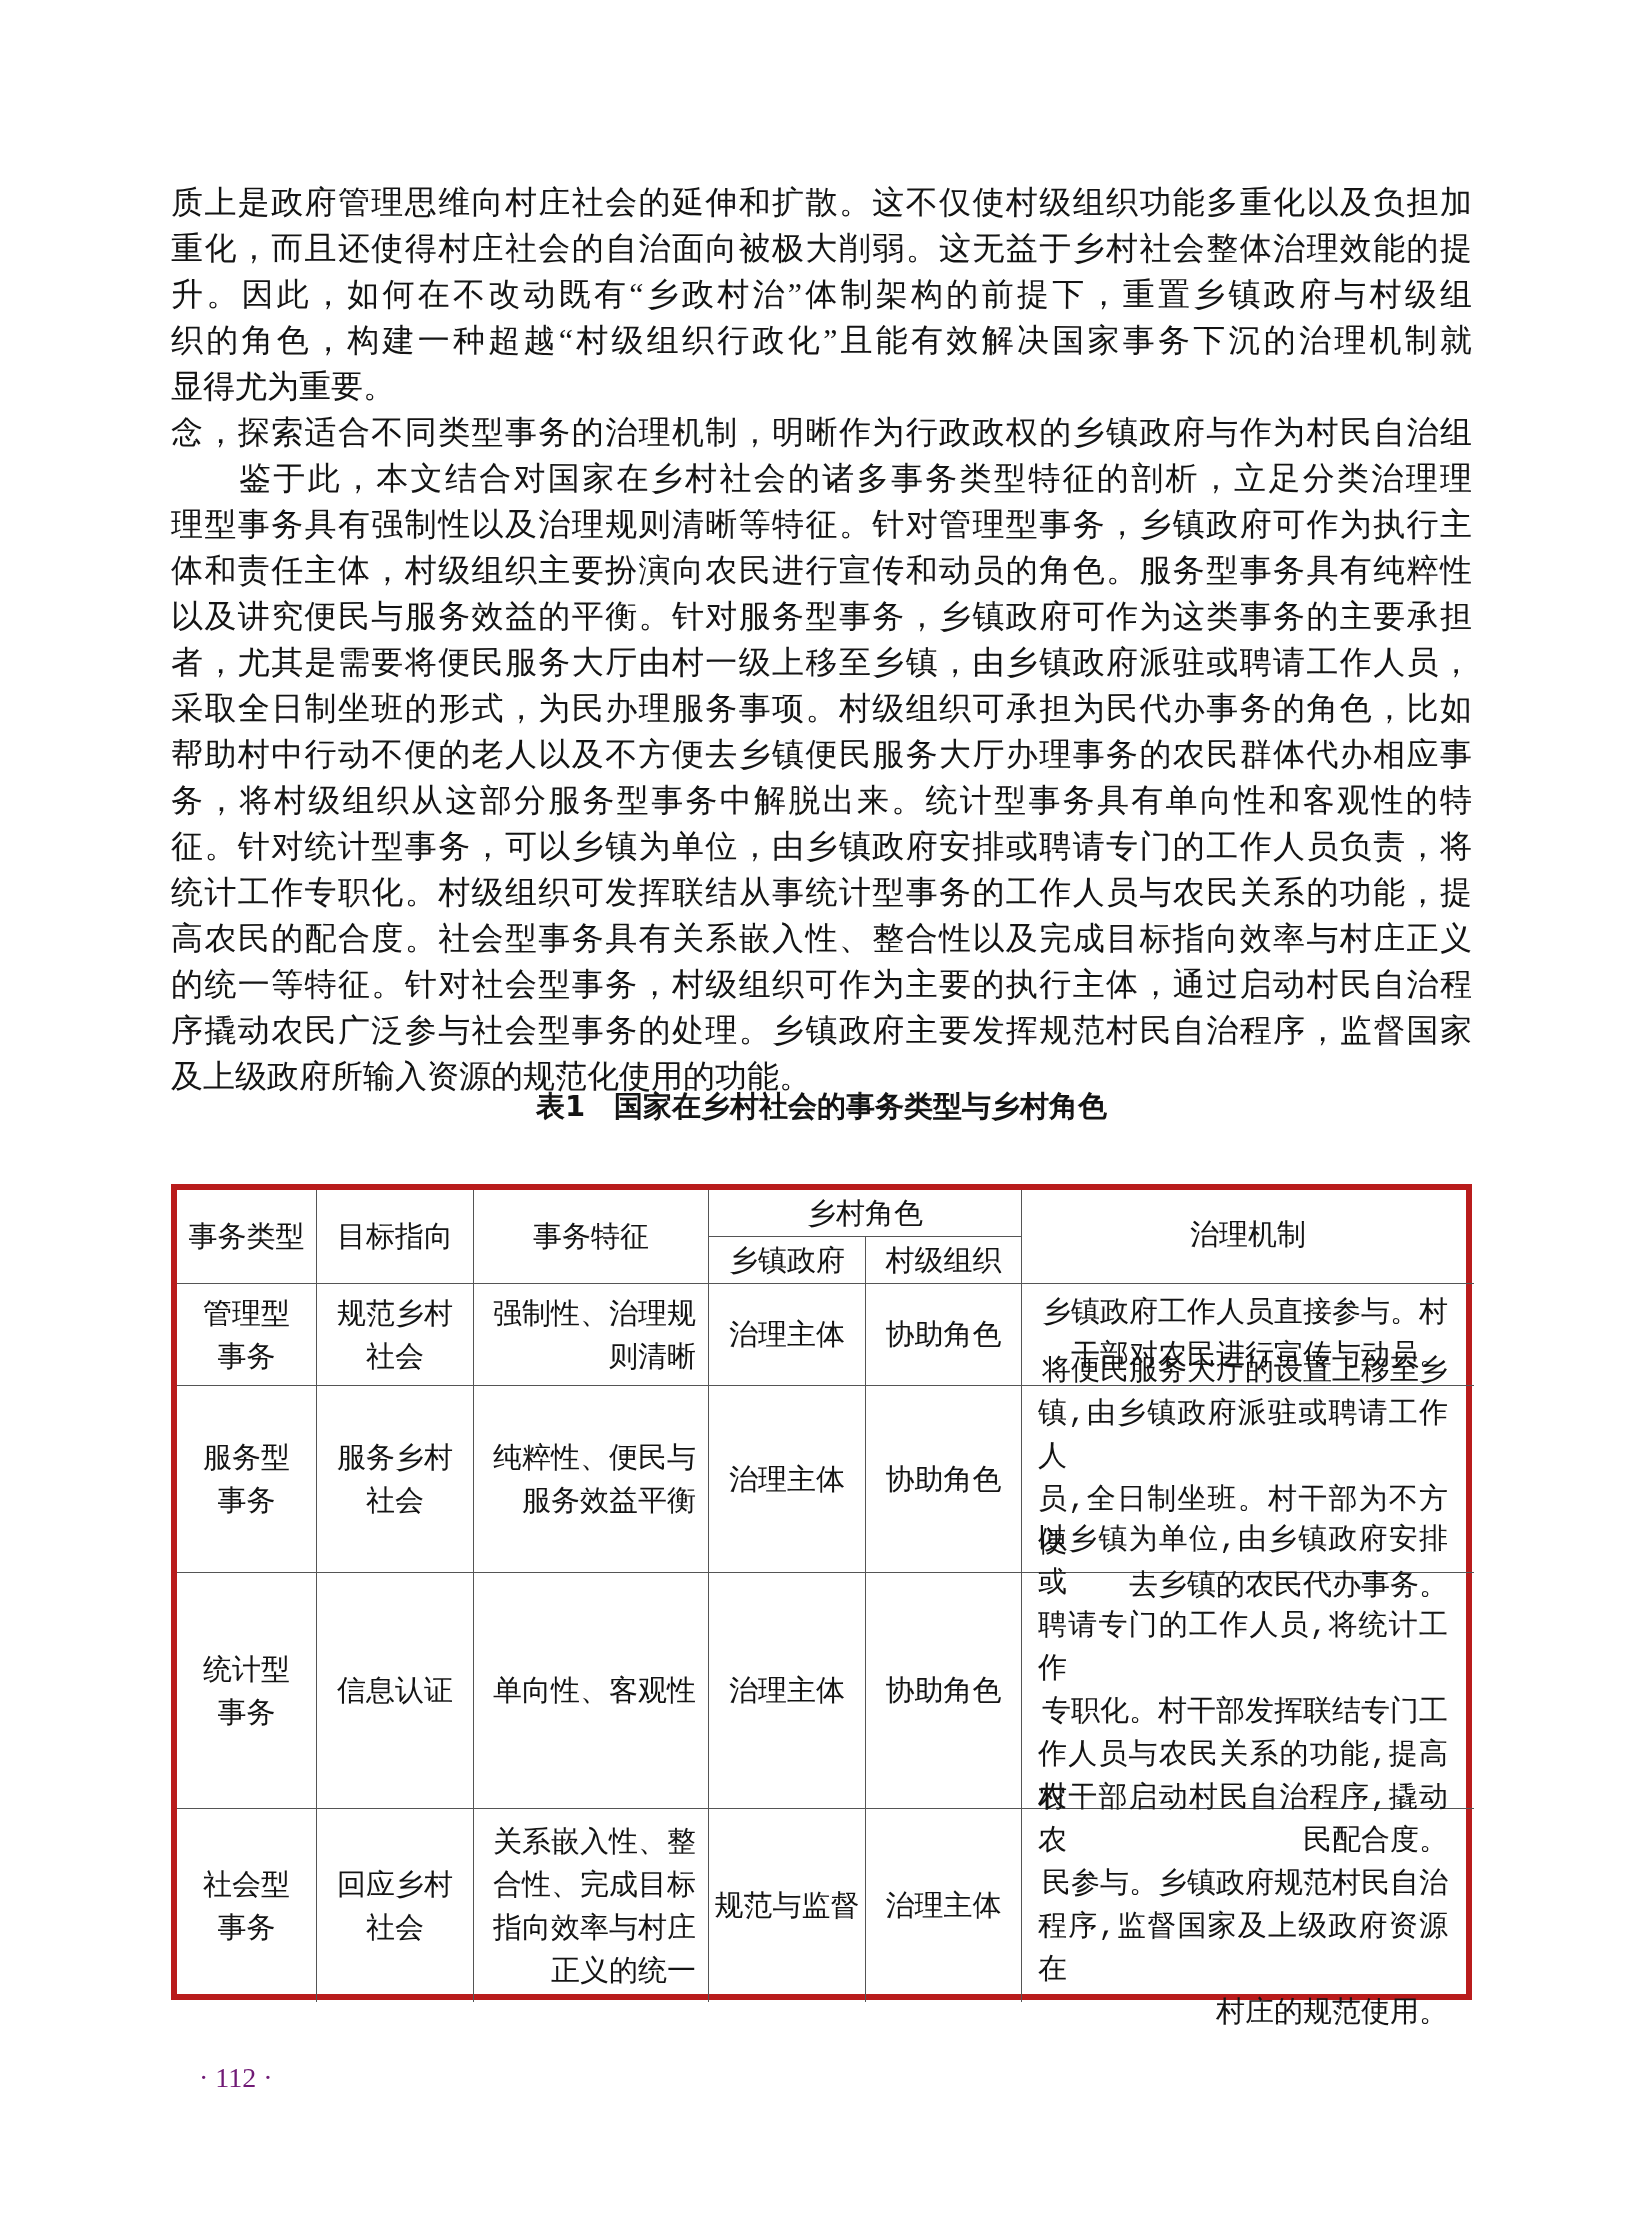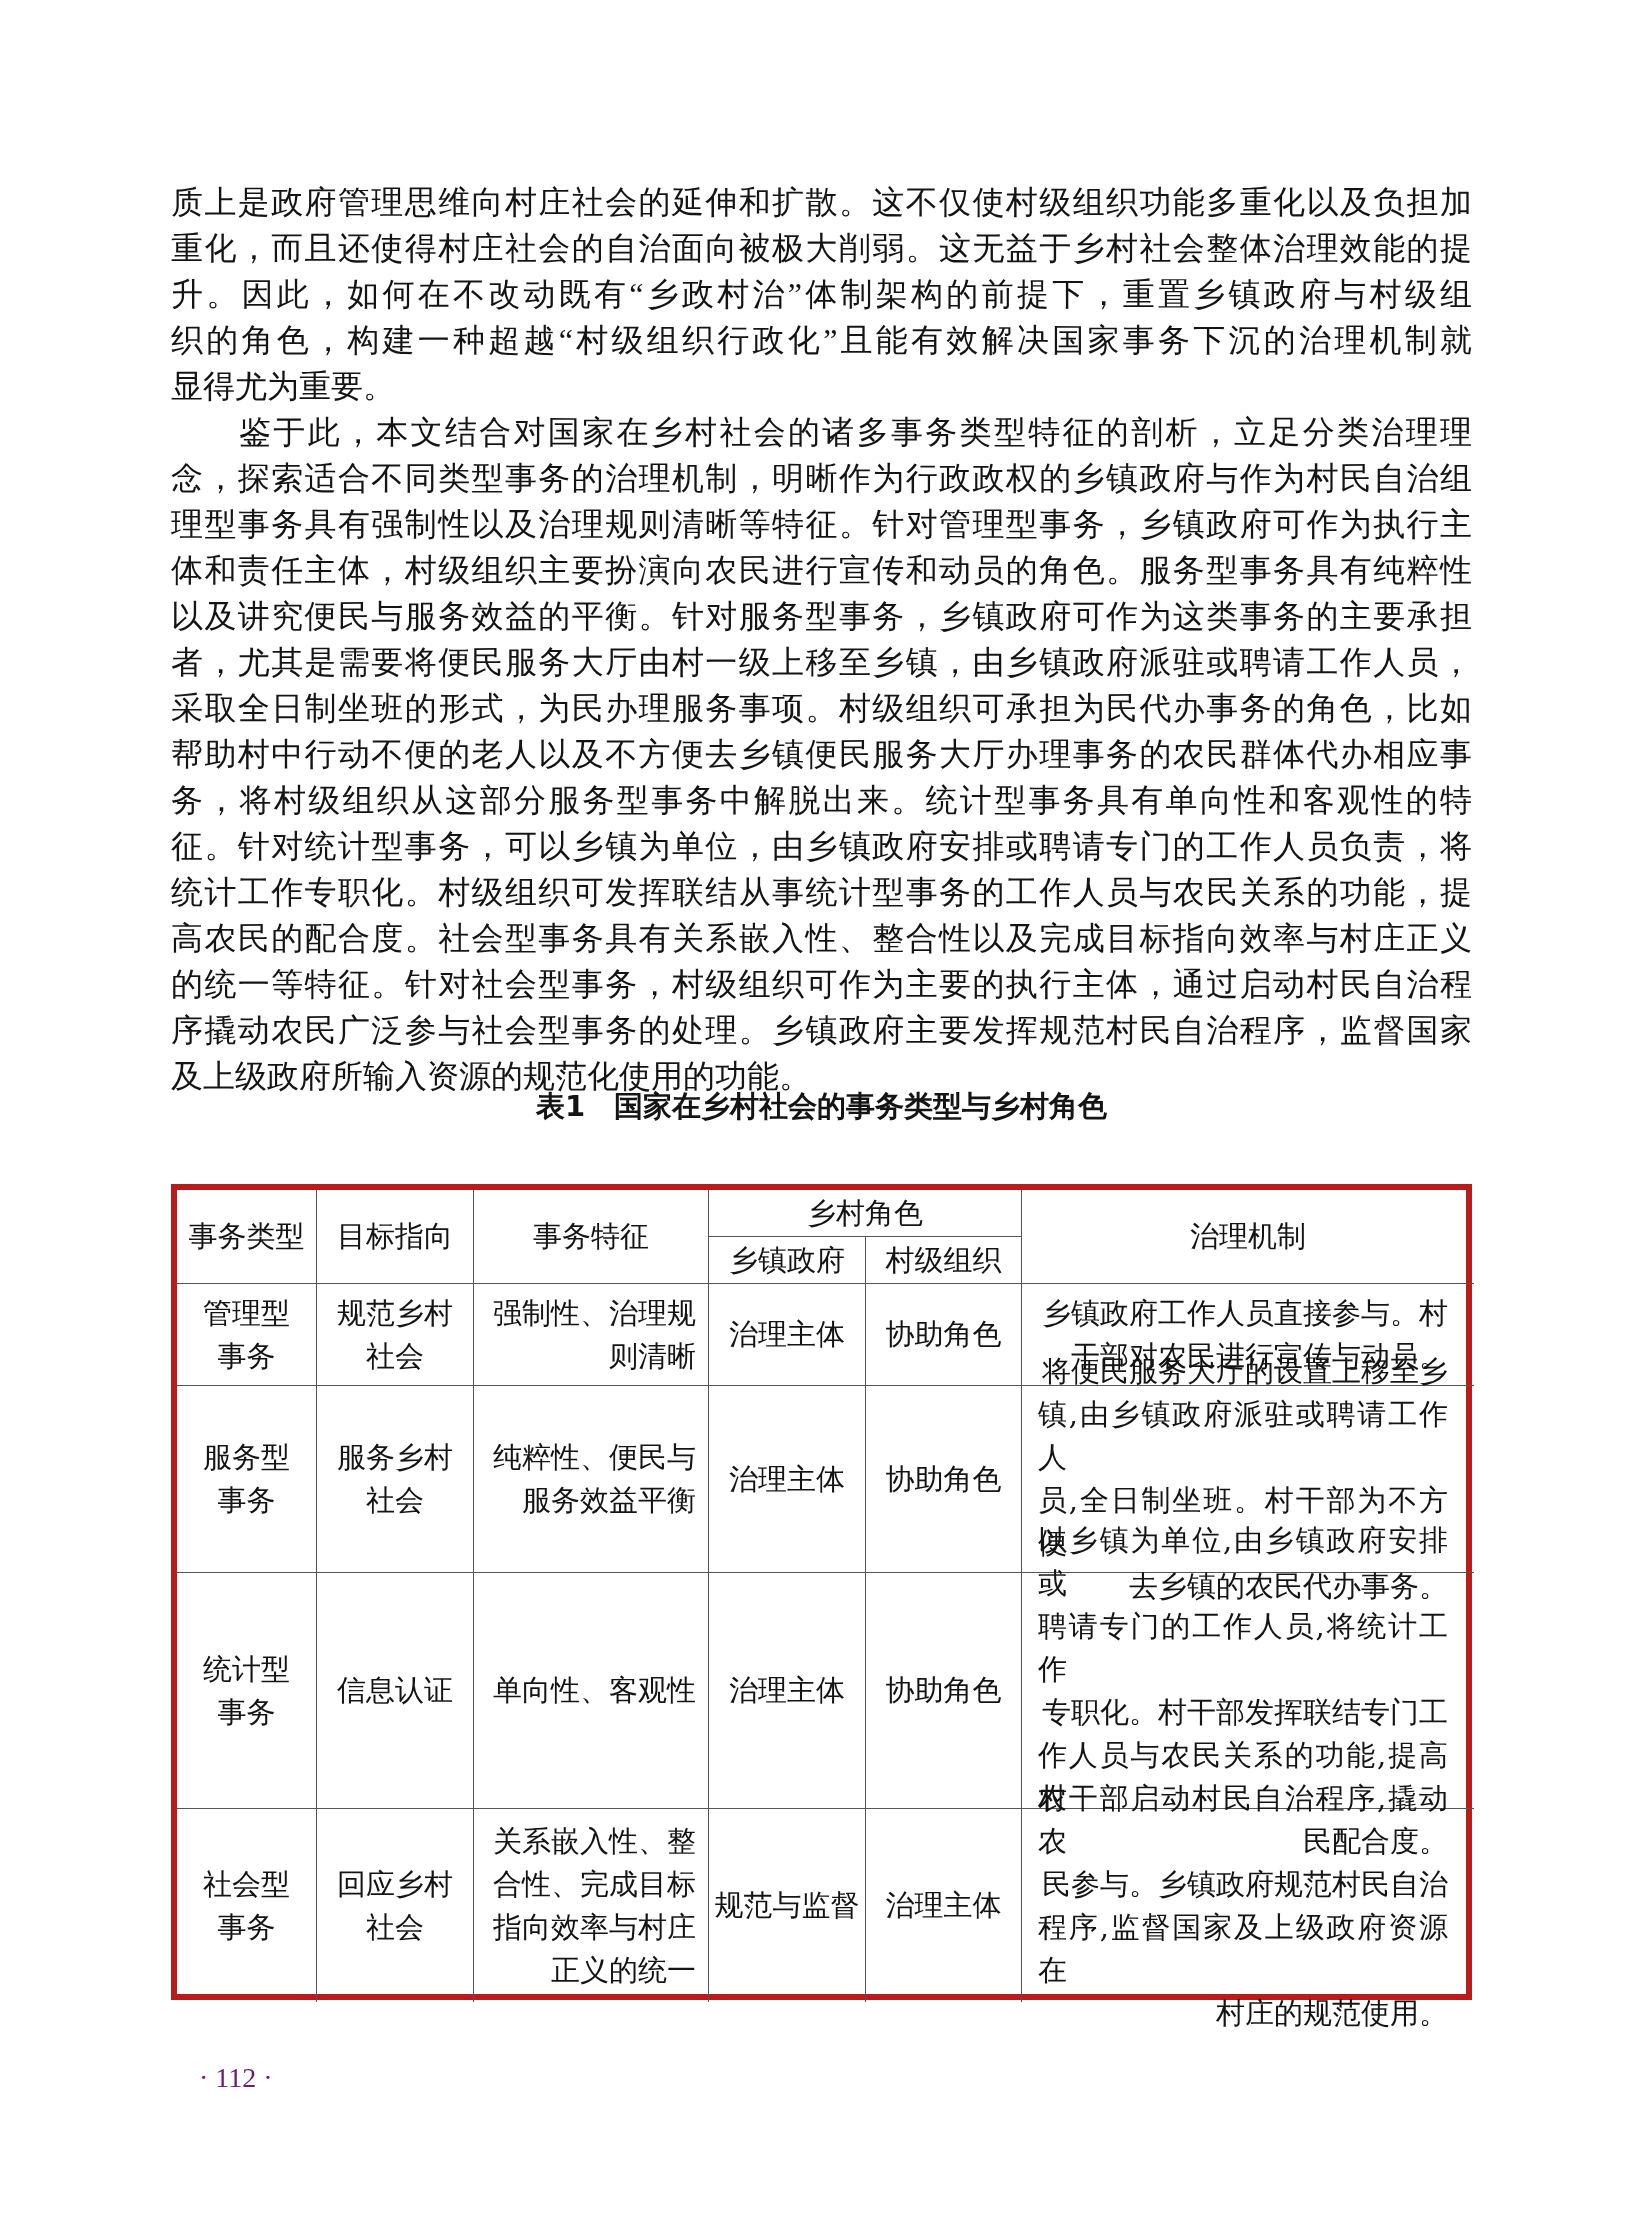--- a/index.html
+++ b/index.html
@@ -39,21 +39,21 @@
     font-family: "DejaVu Serif", "Liberation Serif", serif;
     font-size: 29px; line-height: 43px; color: #141414;
   }
   .c {
     box-sizing: border-box;
     border-right: 1.5px solid #555;
     border-bottom: 1.5px solid #555;
     display: flex; flex-direction: column; justify-content: center; align-items: center;
     text-align: center; overflow: visible;
   }
-  .c.lastcol { border-right: none; }
+  .c.lastcol { border-right: none; font-family: Liberation Mono, monospace; }
   .c.lastrow { border-bottom: none; }
   .c.left { align-items: flex-end; text-align: left; }
   .c.feat { padding: 0 12px 0 13px; }
   .c.mech { padding: 0 26px 0 16px; }
   .c .l { display: block; }
   .c.left .l { text-align: justify; text-align-last: justify; }
   .c.left .l.end { text-align-last: left; }
 
   .h-type   { grid-column: 1; grid-row: 1 / 3; }
   .h-goal   { grid-column: 2; grid-row: 1 / 3; }
@@ -77,22 +77,22 @@
 
   <div class="body-text">
     <div class="para">
       <div class="ln">质上是政府管理思维向村庄社会的延伸和扩散。这不仅使村级组织功能多重化以及负担加</div>
       <div class="ln">重化，而且还使得村庄社会的自治面向被极大削弱。这无益于乡村社会整体治理效能的提</div>
       <div class="ln">升。因此，如何在不改动既有“乡政村治”体制架构的前提下，重置乡镇政府与村级组</div>
       <div class="ln">织的角色，构建一种超越“村级组织行政化”且能有效解决国家事务下沉的治理机制就</div>
       <div class="ln last">显得尤为重要。</div>
     </div>
     <div class="para">
+      <div class="ln">念，探索适合不同类型事务的治理机制，明晰作为行政政权的乡镇政府与作为村民自治组</div>
       <div class="ln indent">鉴于此，本文结合对国家在乡村社会的诸多事务类型特征的剖析，立足分类治理理</div>
-      <div class="ln">念，探索适合不同类型事务的治理机制，明晰作为行政政权的乡镇政府与作为村民自治组</div>
       <div class="ln">理型事务具有强制性以及治理规则清晰等特征。针对管理型事务，乡镇政府可作为执行主</div>
       <div class="ln">体和责任主体，村级组织主要扮演向农民进行宣传和动员的角色。服务型事务具有纯粹性</div>
       <div class="ln">以及讲究便民与服务效益的平衡。针对服务型事务，乡镇政府可作为这类事务的主要承担</div>
       <div class="ln">者，尤其是需要将便民服务大厅由村一级上移至乡镇，由乡镇政府派驻或聘请工作人员，</div>
       <div class="ln">采取全日制坐班的形式，为民办理服务事项。村级组织可承担为民代办事务的角色，比如</div>
       <div class="ln">帮助村中行动不便的老人以及不方便去乡镇便民服务大厅办理事务的农民群体代办相应事</div>
       <div class="ln">务，将村级组织从这部分服务型事务中解脱出来。统计型事务具有单向性和客观性的特</div>
       <div class="ln">征。针对统计型事务，可以乡镇为单位，由乡镇政府安排或聘请专门的工作人员负责，将</div>
       <div class="ln">统计工作专职化。村级组织可发挥联结从事统计型事务的工作人员与农民关系的功能，提</div>
       <div class="ln">高农民的配合度。社会型事务具有关系嵌入性、整合性以及完成目标指向效率与村庄正义</div>

